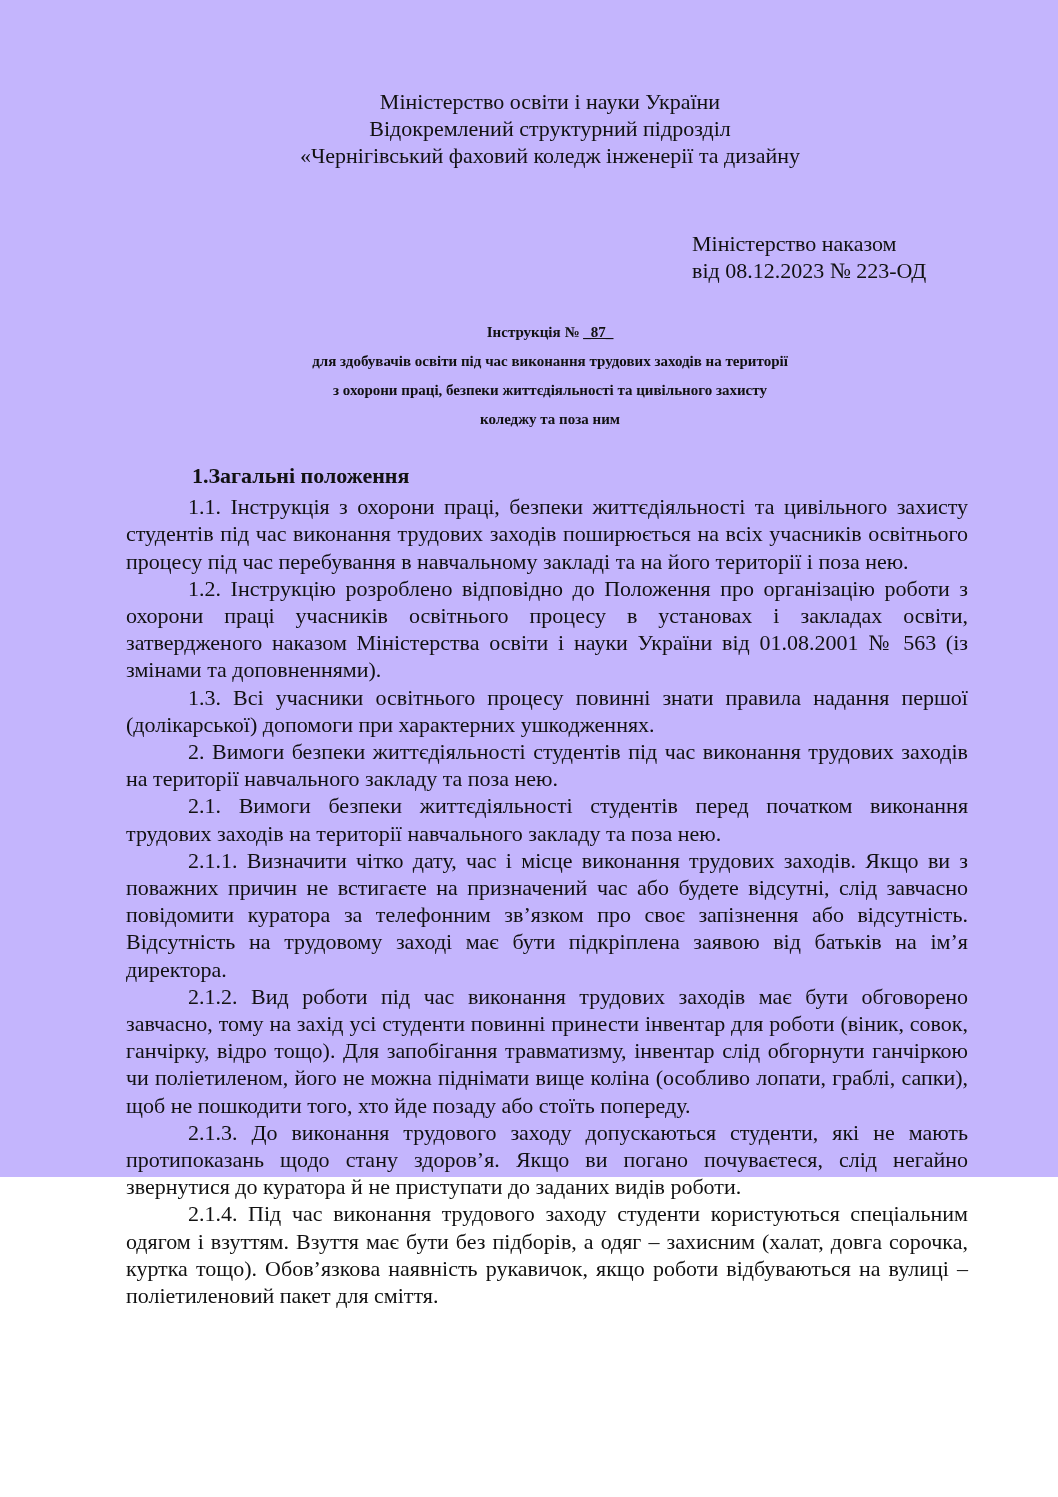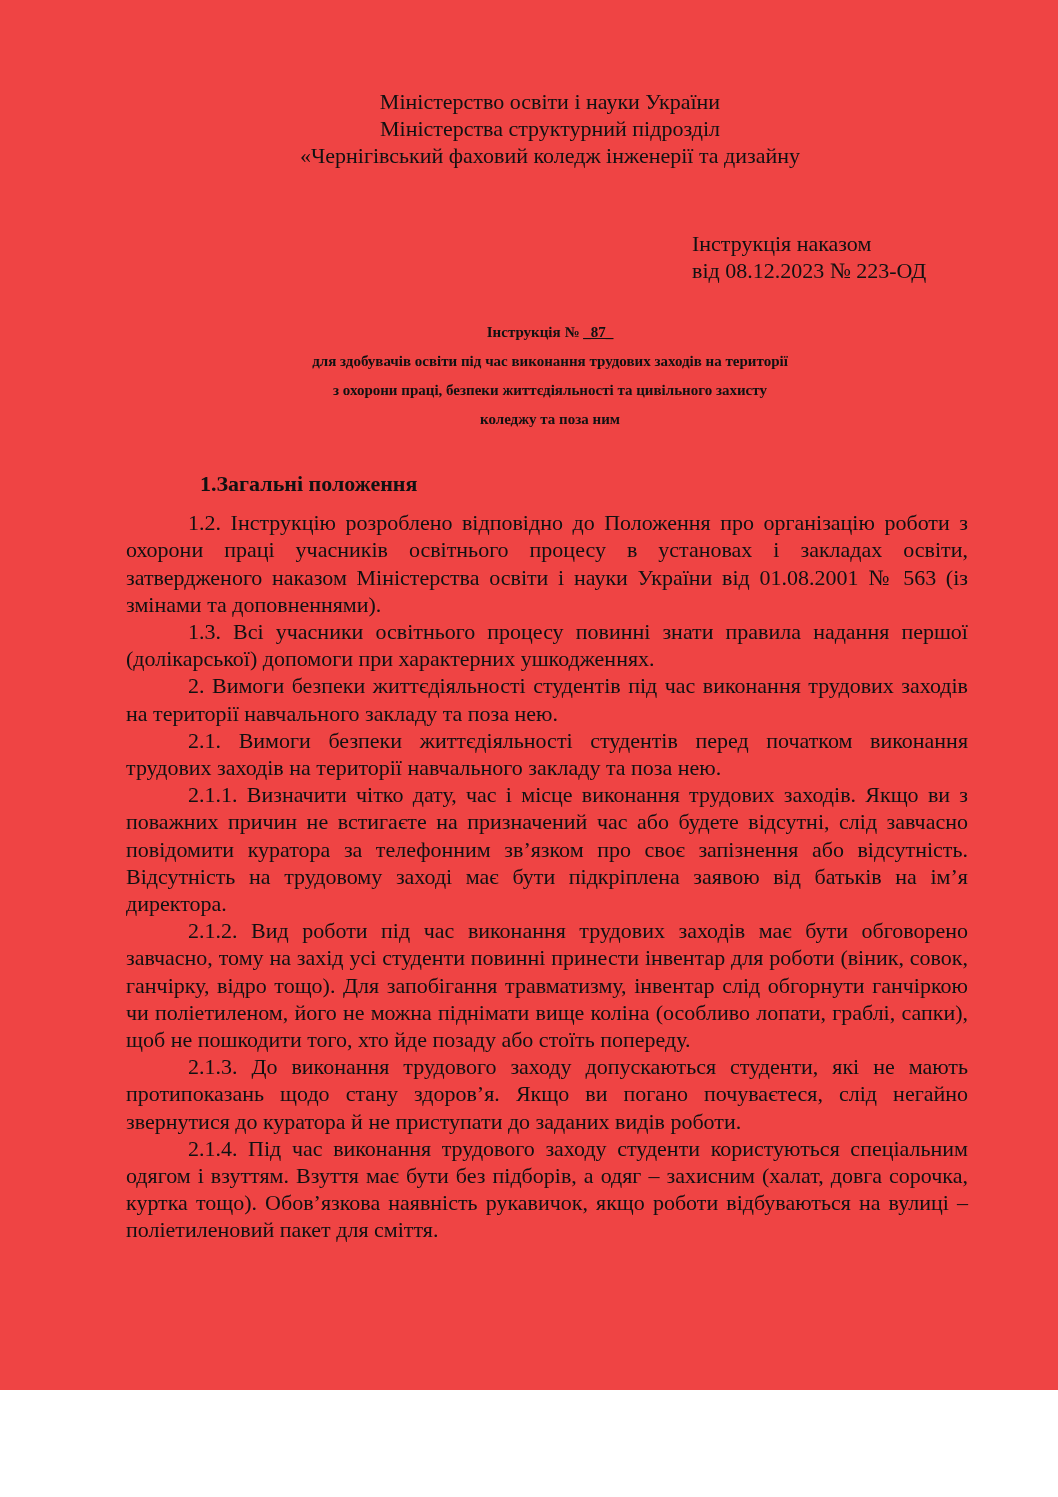--- a/index.html
+++ b/index.html
@@ -1,57 +1,58 @@
 <!DOCTYPE html>
 <html><head>
 <meta charset="utf-8">
 <style>
   html, body { margin: 0; padding: 0; background: #ffffff; }
   body { width: 1058px; height: 1497px; position: relative; overflow: hidden; }
   .page {
-    position: absolute; left: 0; top: 0; width: 1058px; height: 1390px;
-    background: #ef4444; color: #111111;
+    position: absolute; left: 0; top: 0; width: 1058px; height: 1177px;
+    background: #c4b5fd; color: #111111;
     font-family: "Liberation Serif", "DejaVu Serif", serif;
   }
   .header { position: absolute; left: 130px; width: 840px; top: 88px; text-align: center; font-size: 22px; line-height: 27px; }
   .header div { white-space: nowrap; }
   .approved { position: absolute; left: 692px; top: 230px; font-size: 22px; line-height: 27px; white-space: nowrap; }
   .title-block { position: absolute; left: 130px; width: 840px; top: 318px; text-align: center; font-size: 15px; line-height: 29px; font-weight: bold; }
   .title-block div { white-space: nowrap; }
   .title-no { text-decoration: underline; }
   .body { position: absolute; left: 126px; width: 842px; top: 458px; font-size: 22px; line-height: 27.2px; }
   .p { text-align: justify; text-indent: 62px; margin: 0; }
   .p.bold { font-weight: normal; }
-  .h1 { font-weight: bold; text-indent: 62px; margin: 12px; }
+  .h1 { font-weight: bold; text-indent: 62px; margin: 4px; }
 </style>
 </head>
 <body>
 
 <div class="page">
 
   <div class="header">
     <div>Міністерство освіти і науки України</div>
-    <div>Міністерства структурний підрозділ</div>
+    <div>Відокремлений структурний підрозділ</div>
     <div>«Чернігівський фаховий  коледж інженерії та дизайну</div>
   </div>
 
   <div class="approved">
-    <div>Інструкція наказом</div>
+    <div>Міністерство наказом</div>
     <div>від 08.12.2023  № 223-ОД</div>
   </div>
 
   <div class="title-block">
     <div><span>Інструкція № </span><span class="title-no">_87_</span></div>
     <div>для здобувачів освіти під час виконання трудових заходів на території</div>
     <div>з охорони праці, безпеки життєдіяльності та цивільного захисту</div>
     <div>коледжу та поза ним</div>
   </div>
 
   <div class="body">
     <p class="h1">1.Загальні положення</p>
+    <p class="p">1.1. Інструкція з охорони праці, безпеки життєдіяльності та цивільного захисту студентів під час виконання трудових заходів поширюється на всіх учасників освітнього процесу під час перебування в навчальному закладі та на його території і поза нею.</p>
     <p class="p">1.2. Інструкцію розроблено відповідно до Положення про організацію роботи з охорони праці учасників освітнього процесу в установах і закладах освіти, затвердженого наказом Міністерства освіти і науки України від 01.08.2001 № 563 (із змінами та доповненнями).</p>
     <p class="p">1.3. Всі учасники освітнього процесу повинні знати правила надання першої (долікарської) допомоги при характерних ушкодженнях.</p>
     <p class="p bold">2. Вимоги безпеки життєдіяльності студентів під час виконання трудових заходів на території навчального закладу та поза нею.</p>
     <p class="p">2.1. Вимоги безпеки життєдіяльності студентів перед початком виконання трудових заходів на території навчального закладу та поза нею.</p>
     <p class="p">2.1.1. Визначити чітко дату, час і місце виконання трудових заходів. Якщо ви з поважних причин не встигаєте на призначений час або будете відсутні, слід завчасно повідомити куратора за телефонним зв’язком про своє запізнення або відсутність. Відсутність на трудовому заході має бути підкріплена заявою від батьків на ім’я директора.</p>
     <p class="p">2.1.2. Вид роботи під час виконання трудових заходів має бути обговорено завчасно, тому на захід усі студенти повинні принести інвентар для роботи (віник, совок, ганчірку, відро тощо). Для запобігання травматизму, інвентар слід обгорнути ганчіркою чи поліетиленом, його не можна піднімати вище коліна (особливо лопати, граблі, сапки), щоб не пошкодити того, хто йде позаду або стоїть попереду.</p>
     <p class="p">2.1.3. До виконання трудового заходу допускаються студенти, які не мають протипоказань щодо стану здоров’я. Якщо ви погано почуваєтеся, слід негайно звернутися до куратора й не приступати до заданих видів роботи.</p>
     <p class="p">2.1.4. Під час виконання трудового заходу студенти користуються спеціальним одягом і взуттям. Взуття має бути без підборів, а одяг – захисним (халат, довга сорочка, куртка тощо). Обов’язкова наявність рукавичок, якщо роботи відбуваються на вулиці – поліетиленовий пакет для сміття.</p>
   </div>
 

